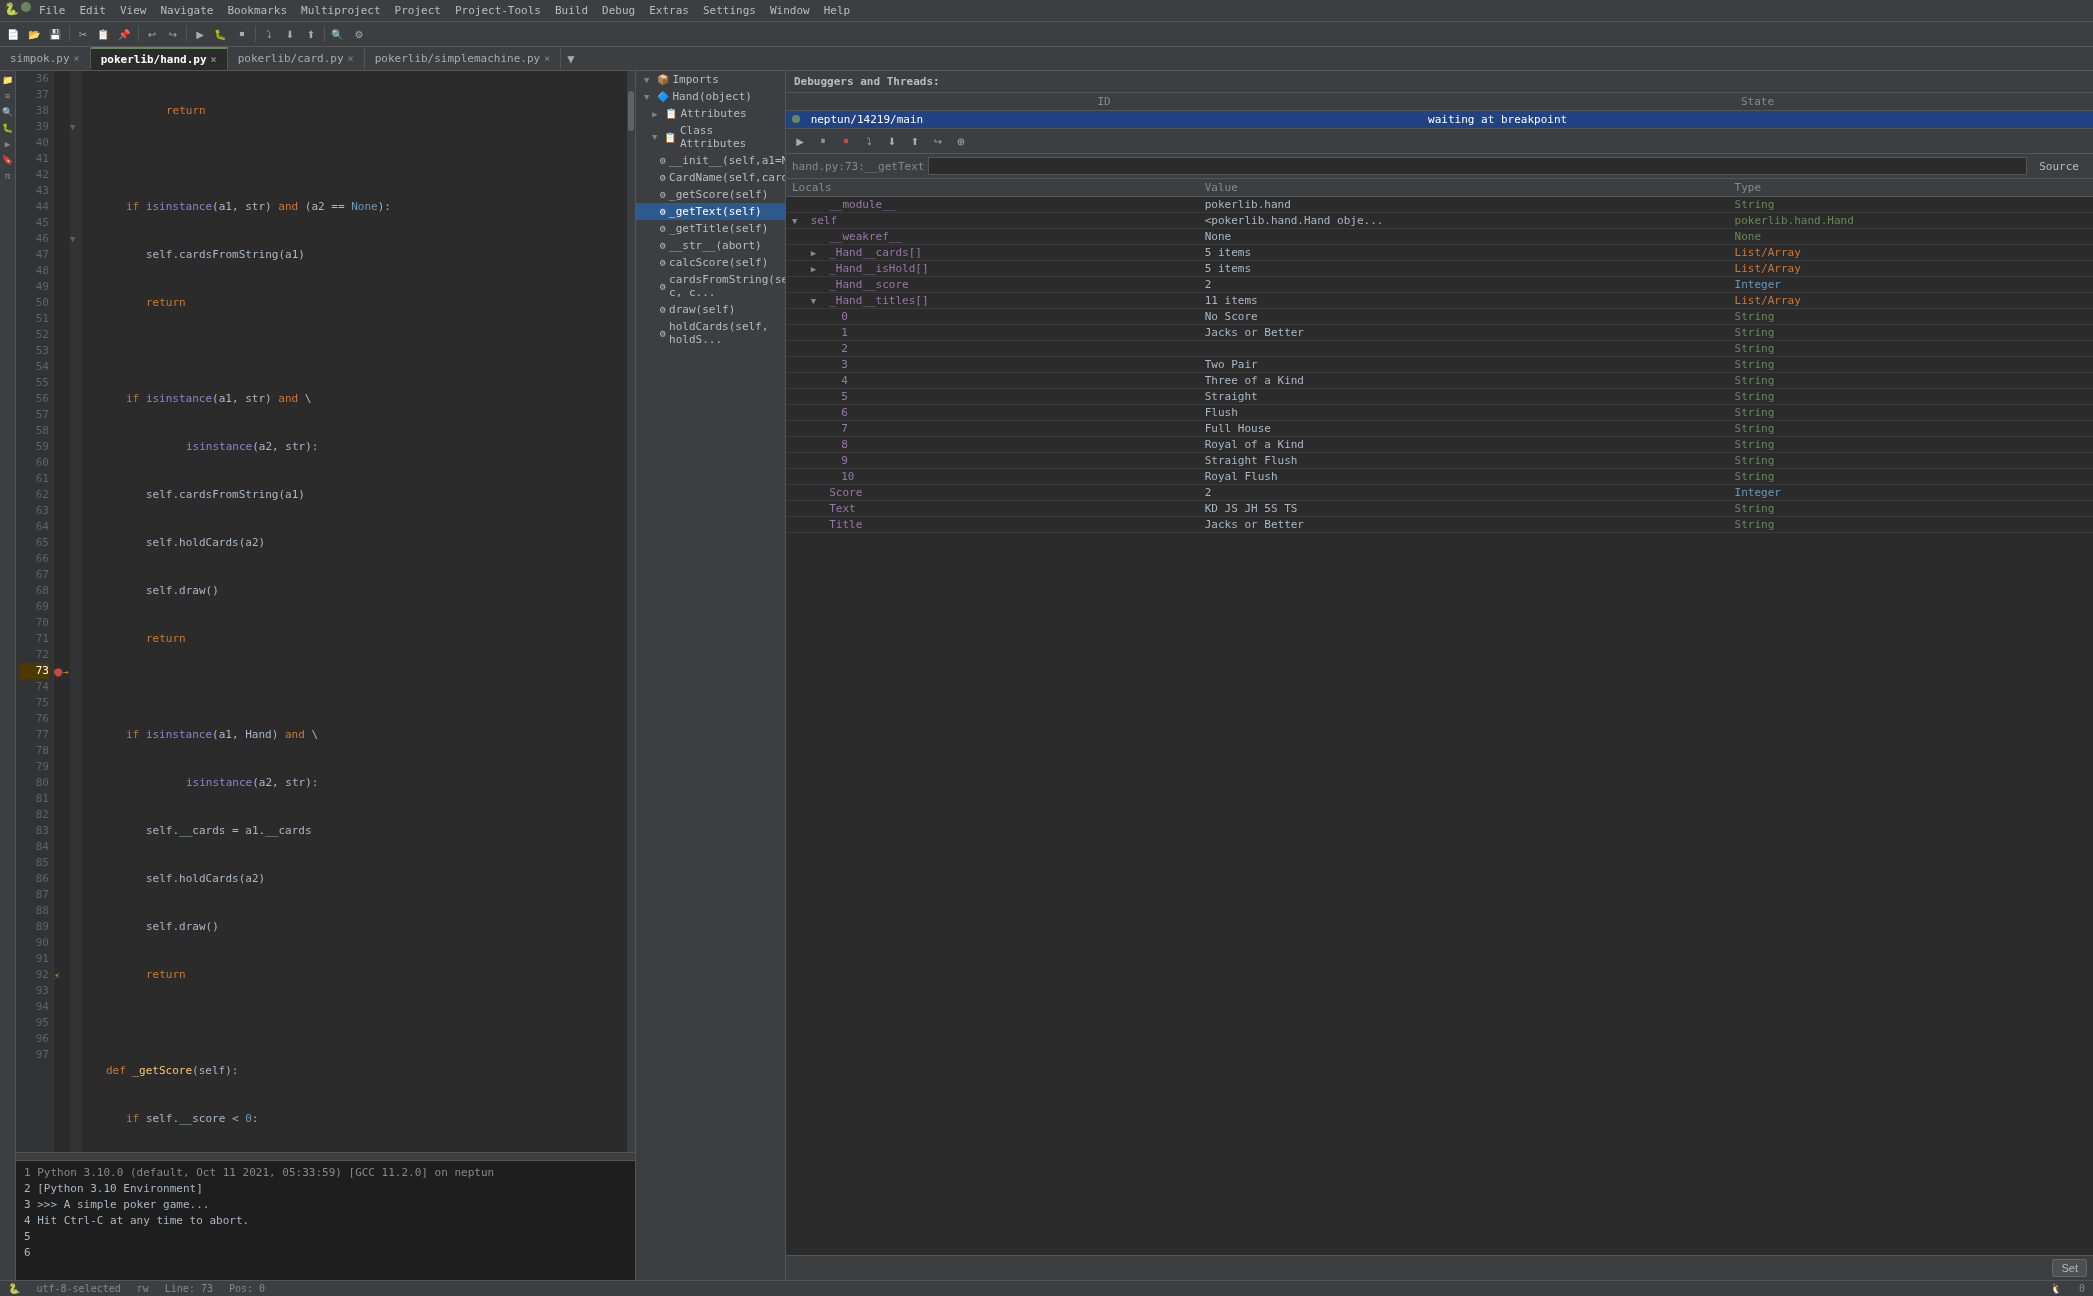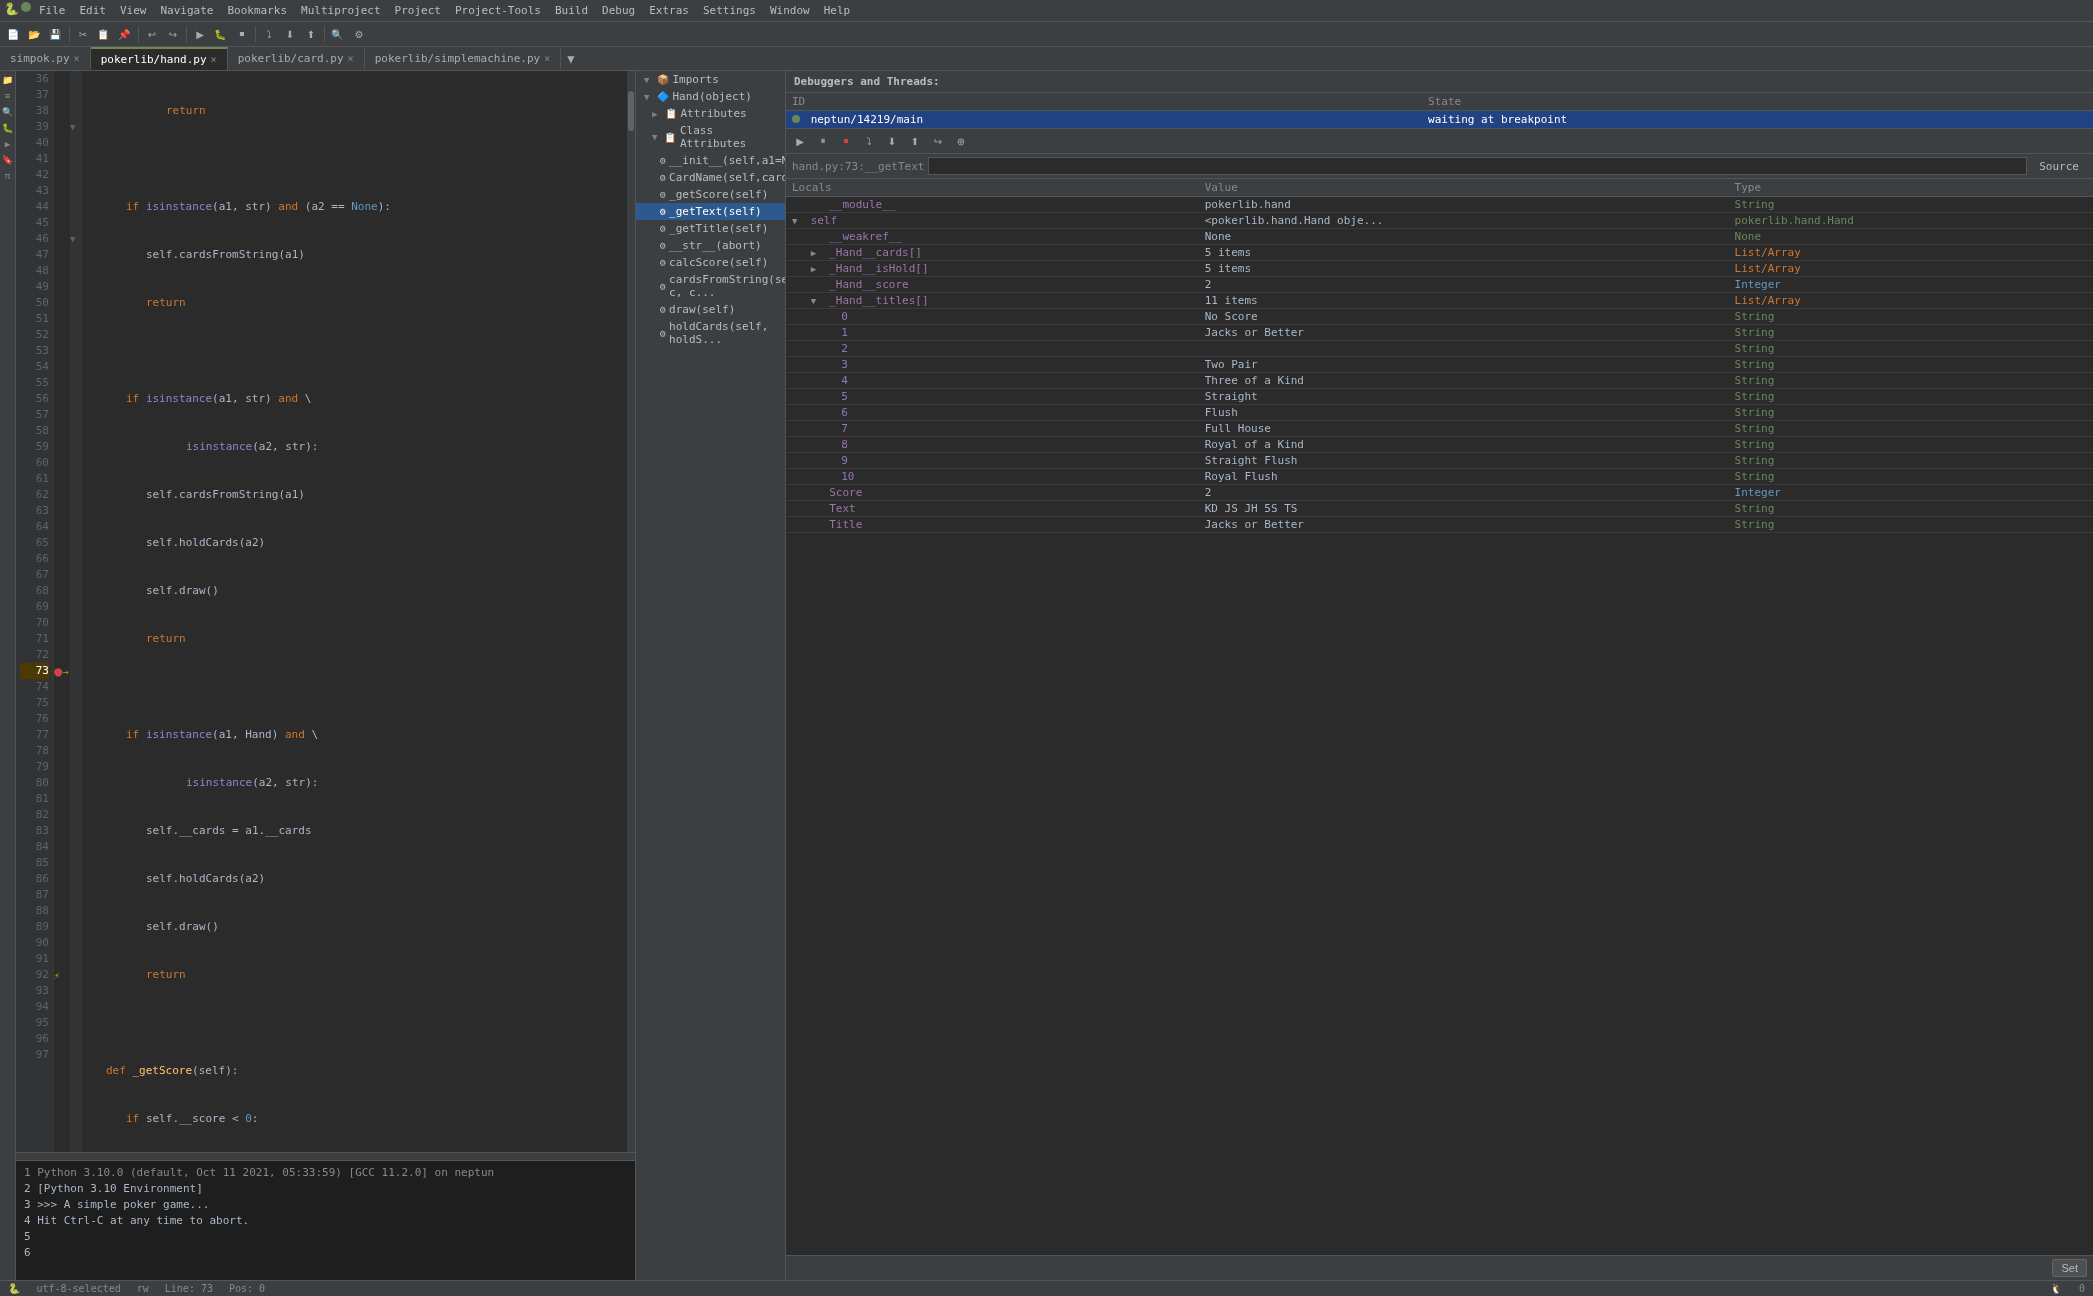--- a/index.html
+++ b/index.html
@@ -69,20 +69,21 @@
       display: flex;
       align-items: center;
       gap: 4px;
       background: #3c3f41;
       white-space: nowrap;
     }
     .tab.active {
       background: #2b2b2b;
       color: #fff;
       border-top: 2px solid #6a8759;
+      font-weight: bold;
     }
     .tab .close-btn {
       color: #888;
       font-size: 10px;
       cursor: pointer;
     }
     .tabs-scroll-btn {
       padding: 4px 6px;
       color: #aaa;
       cursor: pointer;
@@ -223,21 +224,21 @@
     }
 
     .debug-threads-table {
       width: 100%;
       border-collapse: collapse;
       font-size: 11px;
     }
     .debug-threads-table th {
       background: #3c3f41;
       padding: 2px 6px;
-      text-align: left;
+      text-align: center;
       color: #888;
       border-bottom: 1px solid #555;
       font-weight: normal;
     }
     .debug-threads-table td {
       padding: 2px 6px;
       color: #bbb;
     }
     .debug-threads-table tr.selected td { background: #214283; color: #fff; }
 

